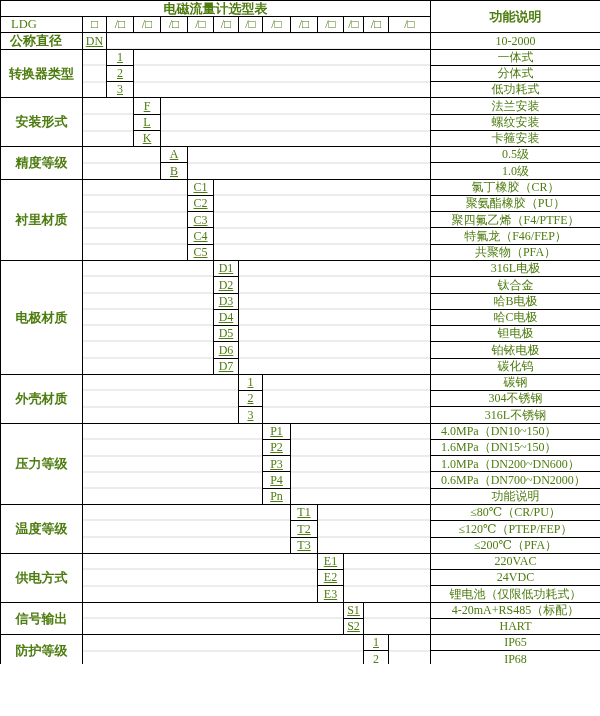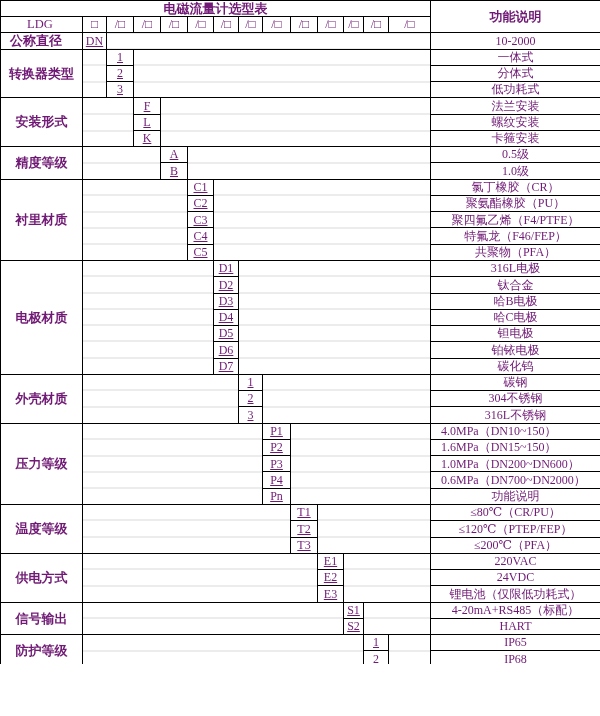--- a/index.html
+++ b/index.html
@@ -1,25 +1,25 @@
 <!DOCTYPE html>
 <html><head>
 <meta charset="utf-8">
 <style>
   html,body{margin:0;padding:0;background:#ffffff;}
   #page{width:600px;height:664px;background:#fff;overflow:hidden;
-        font-family:"Liberation Serif","DejaVu Serif",serif;color:#701a75;}
+        font-family:"Liberation Serif","DejaVu Serif",serif;color:#4d7c0f;}
   table{border-collapse:collapse;table-layout:fixed;width:600px;height:716px;}
   td{border:1px solid #000;padding:0;margin:0;font-size:12.5px;line-height:1.05;
      text-align:center;vertical-align:middle;white-space:nowrap;overflow:hidden;}
   tr{height:16.28px;}
   tr.title-row{height:16px;}
   .title{font-weight:bold;font-size:13px;}
   .fn-head{font-weight:bold;font-size:13px;}
-  .model-prefix{text-align:left;padding-left:26px;font-size:12.5px;}
+  .model-prefix{text-align:left;padding-left:10px;font-size:12.5px;}
   .box-cell{font-size:12px;}
   .slot-cell{font-size:12px;letter-spacing:0;}
   .glabel{font-weight:bold;font-size:13px;}
   .glabel.leftal{text-align:left;padding-left:9px;}
   .code{font-size:12px;text-decoration:underline;}
   .desc{font-size:12px;}
   .desc.leftal{text-align:left;padding-left:10px;}
   
   .gridbg{background:repeating-linear-gradient(to bottom,
           transparent 0px,transparent 15.28px,#d9d9d9 15.28px,#d9d9d9 16.28px);}

